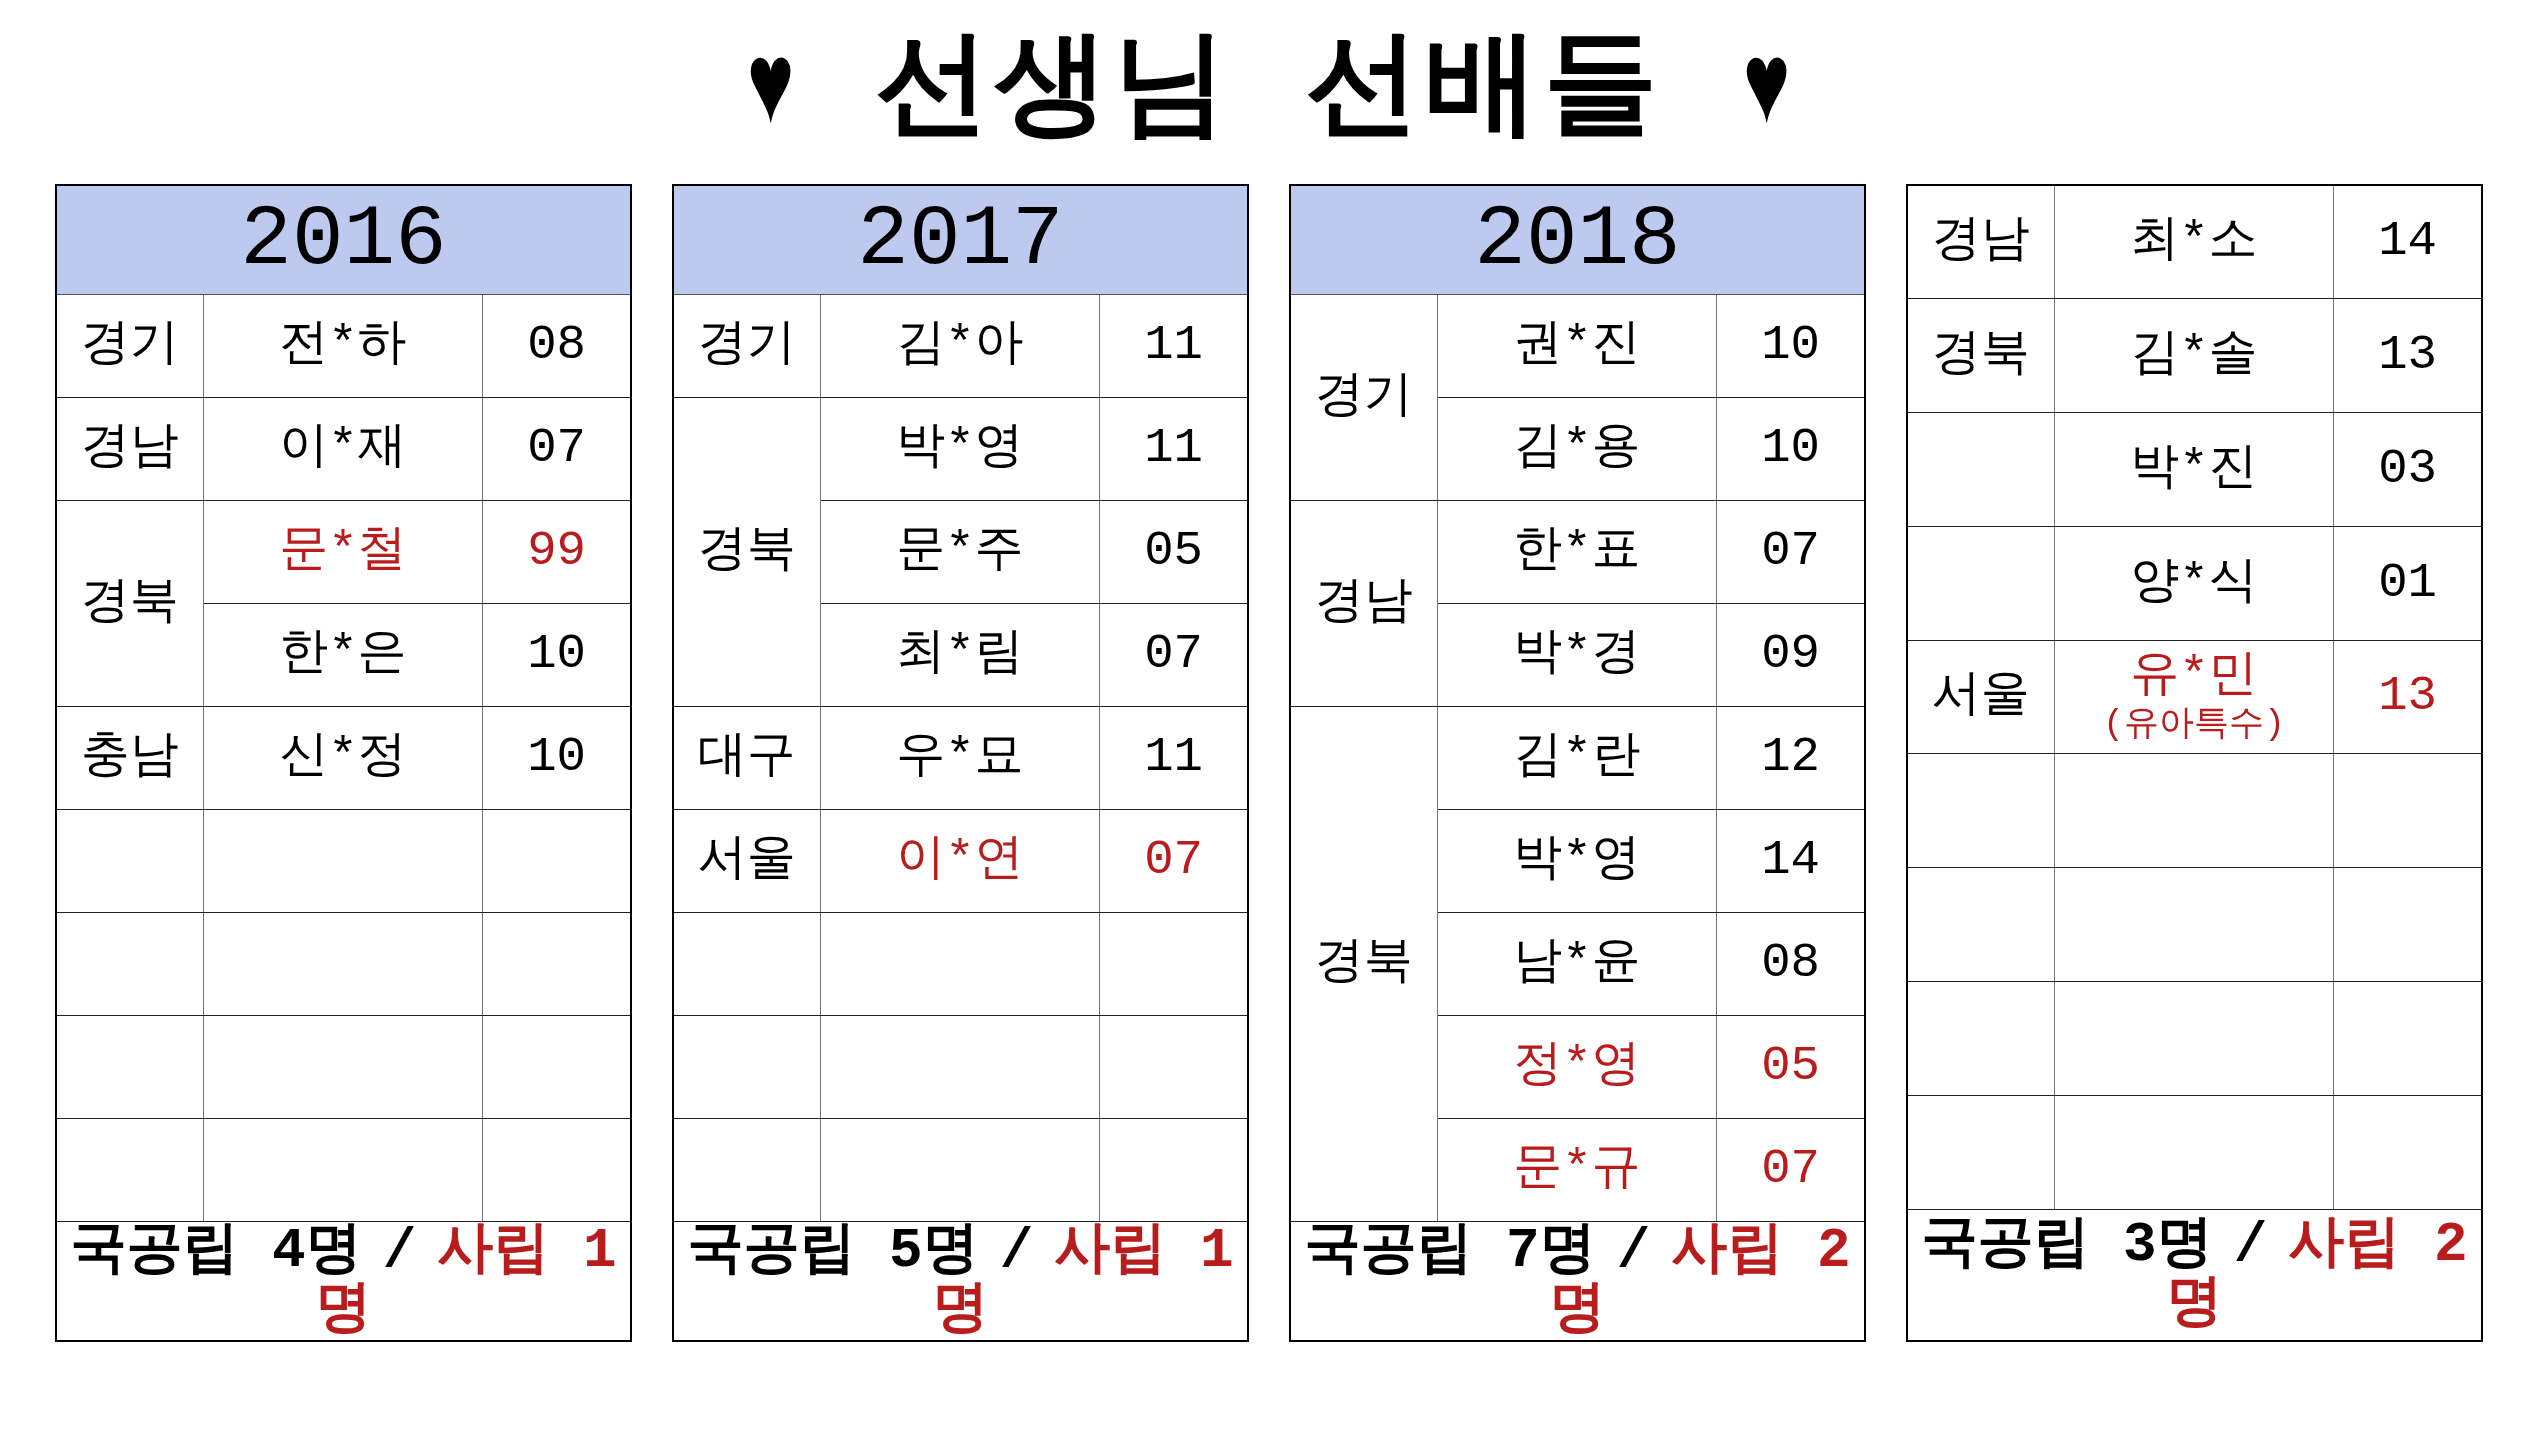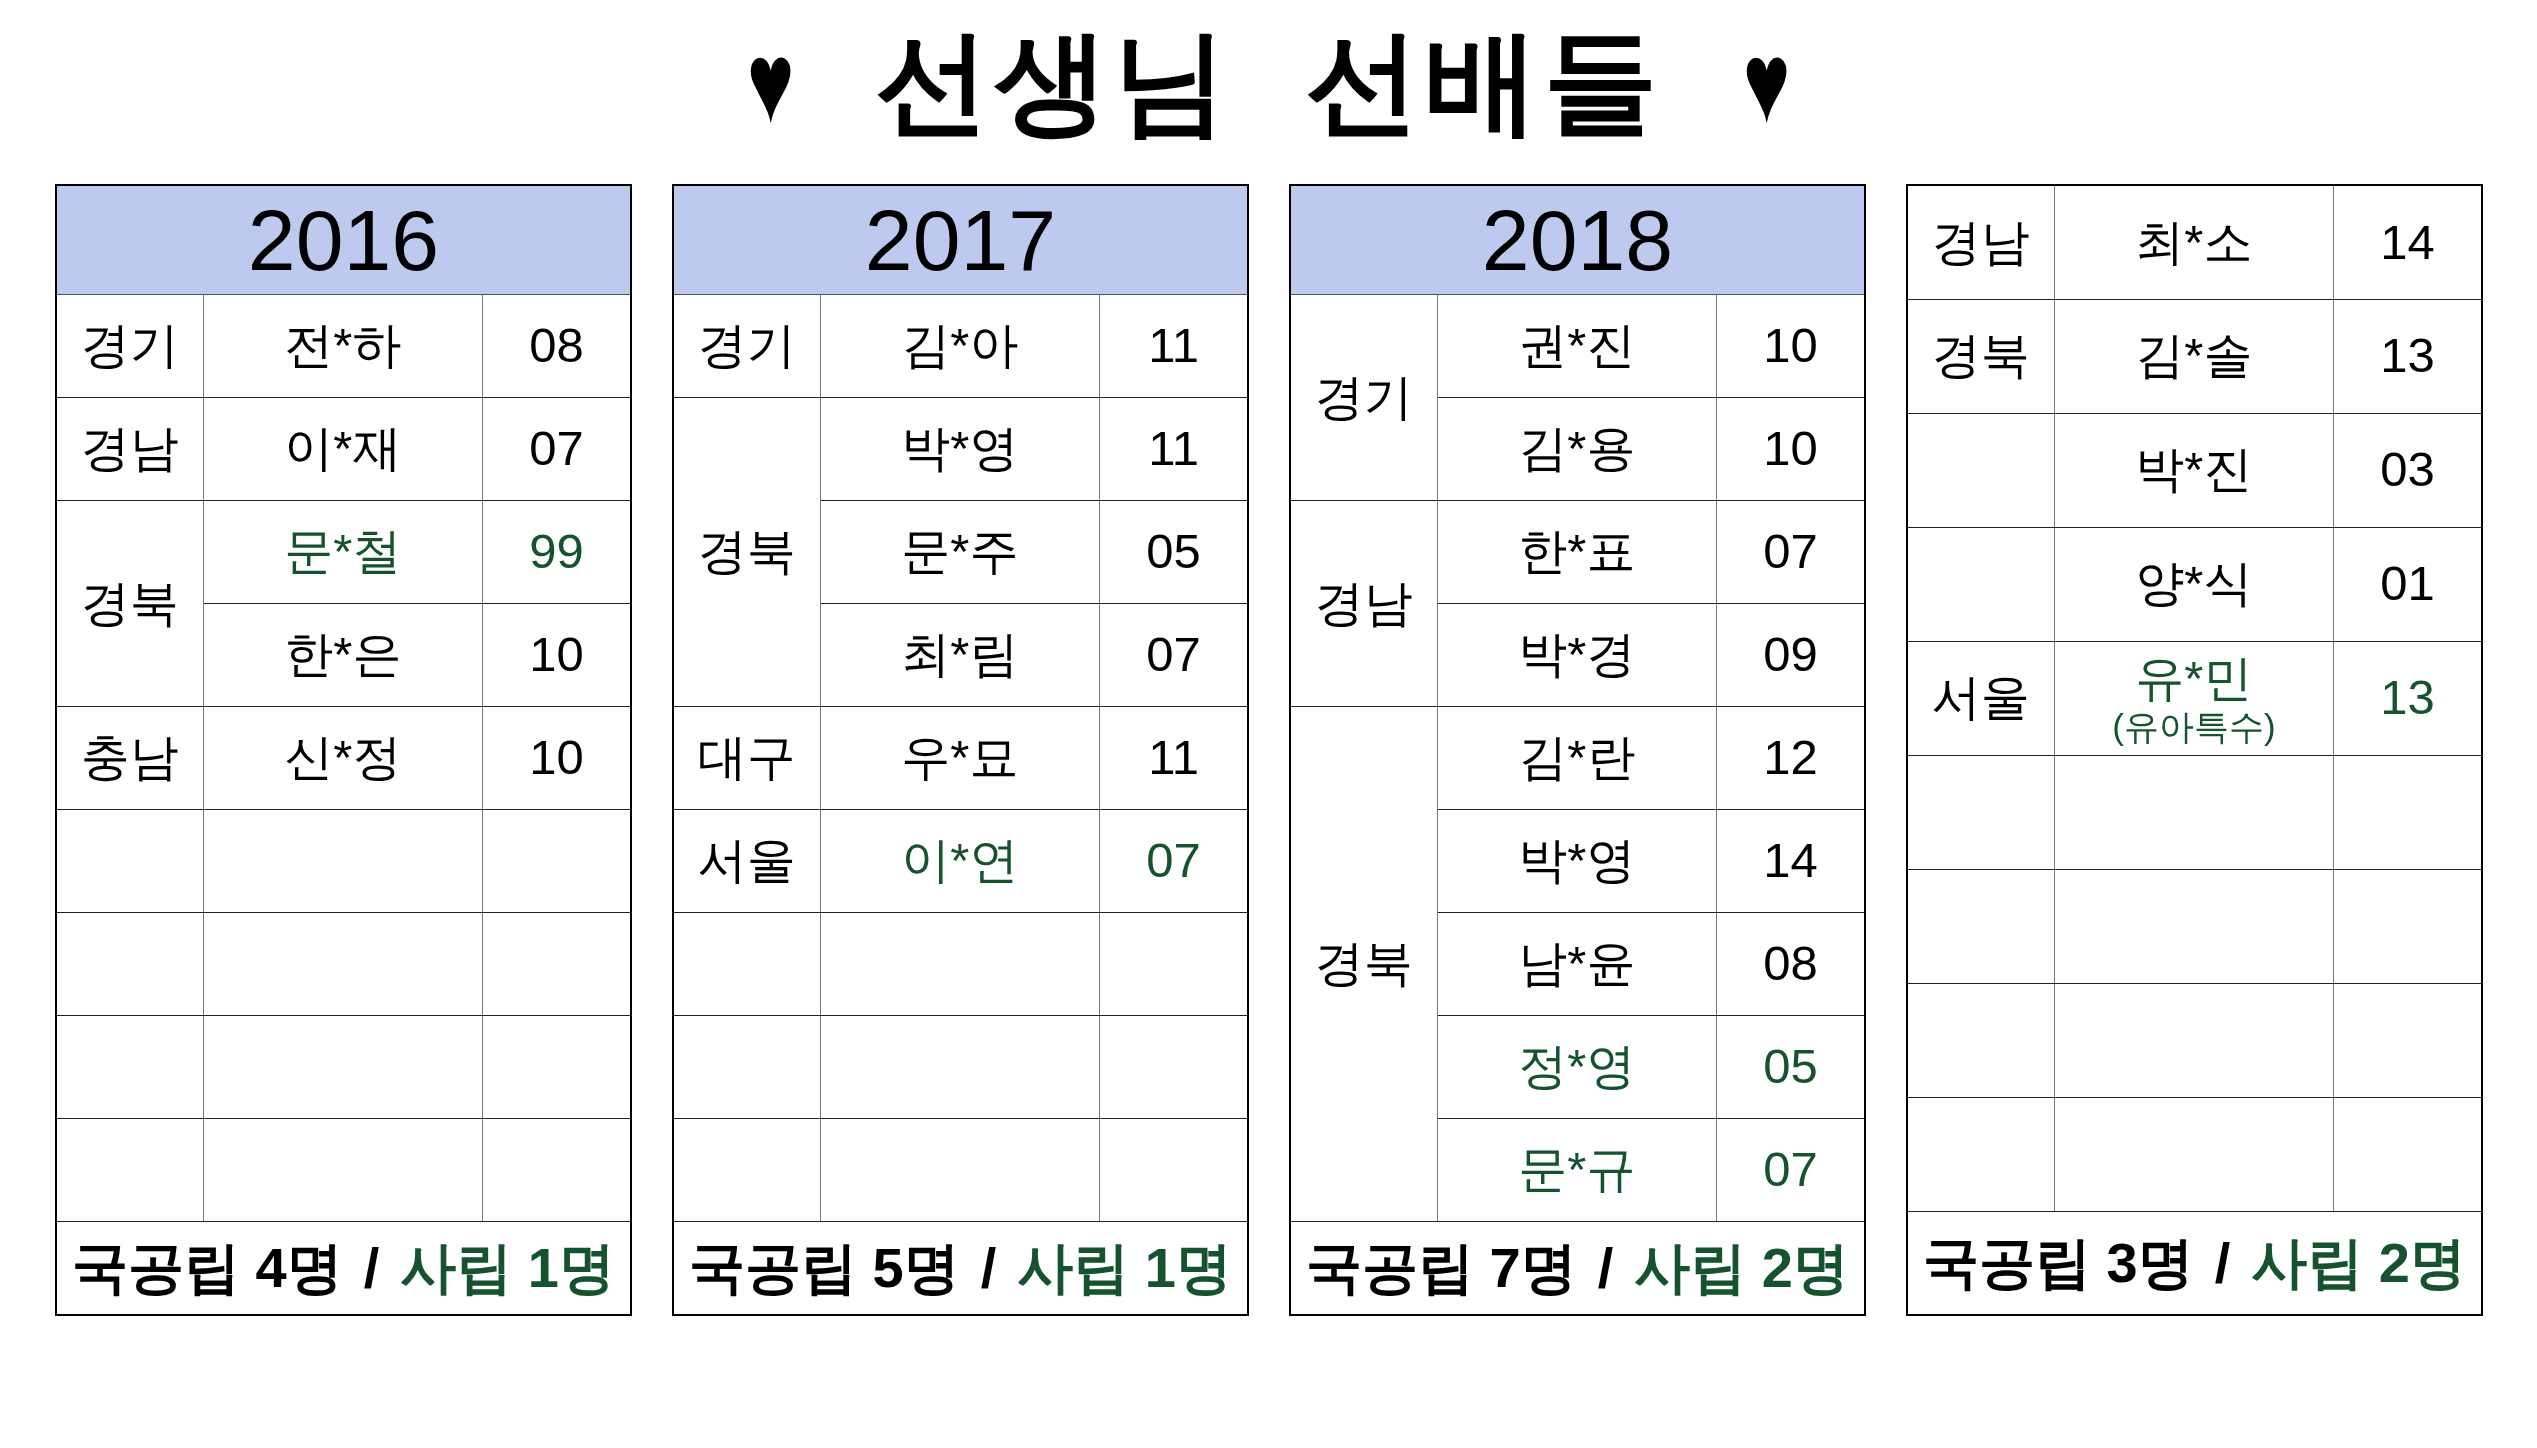--- a/index.html
+++ b/index.html
@@ -6,27 +6,27 @@
   body{width:2538px;height:1449px;font-family:"Liberation Sans",sans-serif;color:#000;}
   .page{position:relative;width:2538px;height:1449px;background:#fff;overflow:hidden;}
 
   .title-row{display:flex;align-items:center;justify-content:center;gap:74px;margin-top:11px;height:142px;}
   .heart{font-size:103px;line-height:1;transform:scale(.78,1.12);}
   .title-text{font-size:114px;font-weight:700;letter-spacing:4.9px;word-spacing:37px;line-height:1;}
   .subtitle{text-align:center;font-size:56px;letter-spacing:3.7px;margin-top:9.8px;line-height:1;}
 
   .tables{display:flex;justify-content:space-between;padding:0 55px;margin-top:31px;}
 
-  table.yt{border-collapse:collapse;width:577px;table-layout:fixed;border:2.5px solid #000;}
+  table.yt{border-collapse:collapse;width:577px;table-layout:fixed;border:2.5px solid #000;font-family:Liberation Mono, monospace;}
   .yt th,.yt td{border:1.2px solid #555;padding:0 4.9px;text-align:center;vertical-align:middle;overflow:hidden;}
   .yt td{border-top-color:#222;border-bottom-color:#222;border-left-color:#767676;border-right-color:#767676;}
   th.year{height:108px;background:#bdc9ee;font-size:86px;font-weight:400;}
   .yt tr.row{height:103px;}
   .yt td{font-size:49px;line-height:1.05;}
-  .blue{color:#14532d;margin-top:11px;}
+  .blue{color:#b91c1c;margin-top:11px;}
   .note{font-size:35px;line-height:1;margin-top:4.9px;}
   .yt tr.footer td{height:92px;font-size:56px;font-weight:700;border-left-color:#000;border-right-color:#000;}
   .sep{margin:0 21px;font-weight:700;}
 </style>
 </head>
 <body>
 
 <div class="page">
   <div class="title-row">
     <span class="heart">♥</span>

